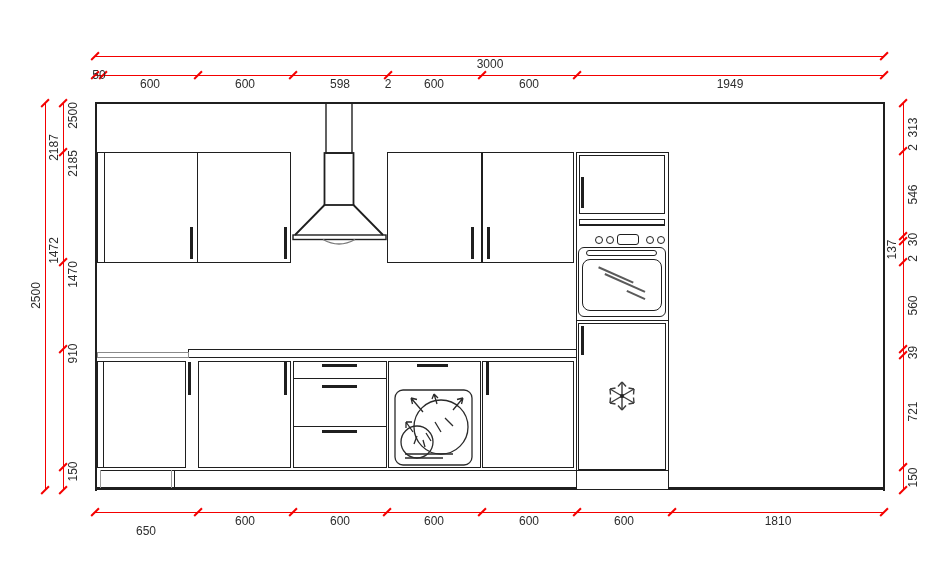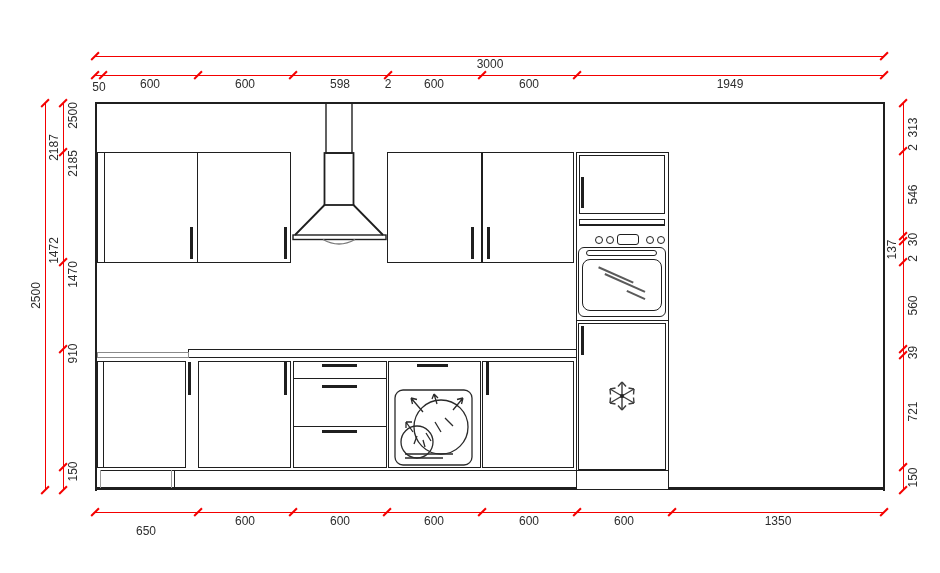--- a/index.html
+++ b/index.html
@@ -157,36 +157,36 @@
       <div class="tick" style="left: 903px; top: 236px;"></div>
       <div class="tick" style="left: 903px; top: 241px;"></div>
       <div class="tick" style="left: 903px; top: 262px;"></div>
       <div class="tick" style="left: 903px; top: 349px;"></div>
       <div class="tick" style="left: 903px; top: 355px;"></div>
       <div class="tick" style="left: 903px; top: 467px;"></div>
       <div class="tick" style="left: 903px; top: 490px;"></div>
     </div>
 
   <div class="dl" style="left:460px;top:58px;width:60px">3000</div>
-  <div class="dl" style="left:84px;top:81px;width:30px">50</div>
+  <div class="dl" style="left:84px;top:69px;width:30px">50</div>
   <div class="dl" style="left:130px;top:78px;width:40px">600</div>
   <div class="dl" style="left:225px;top:78px;width:40px">600</div>
   <div class="dl" style="left:320px;top:78px;width:40px">598</div>
   <div class="dl" style="left:378px;top:78px;width:20px">2</div>
   <div class="dl" style="left:414px;top:78px;width:40px">600</div>
   <div class="dl" style="left:509px;top:78px;width:40px">600</div>
   <div class="dl" style="left:705px;top:78px;width:50px">1949</div>
 
   <div class="dl" style="left:121px;top:525px;width:50px">650</div>
   <div class="dl" style="left:225px;top:515px;width:40px">600</div>
   <div class="dl" style="left:320px;top:515px;width:40px">600</div>
   <div class="dl" style="left:414px;top:515px;width:40px">600</div>
   <div class="dl" style="left:509px;top:515px;width:40px">600</div>
   <div class="dl" style="left:604px;top:515px;width:40px">600</div>
-  <div class="dl" style="left:748px;top:515px;width:60px">1350</div>
+  <div class="dl" style="left:748px;top:515px;width:60px">1810</div>
 
   <div class="dl rot" style="left:16px;top:289px">2500</div>
   <div class="dl rot" style="left:53px;top:109px">2500</div>
   <div class="dl rot" style="left:34px;top:141px">2187</div>
   <div class="dl rot" style="left:53px;top:157px">2185</div>
   <div class="dl rot" style="left:34px;top:244px">1472</div>
   <div class="dl rot" style="left:53px;top:268px">1470</div>
   <div class="dl rot" style="left:53px;top:347px">910</div>
   <div class="dl rot" style="left:53px;top:465px">150</div>
 

